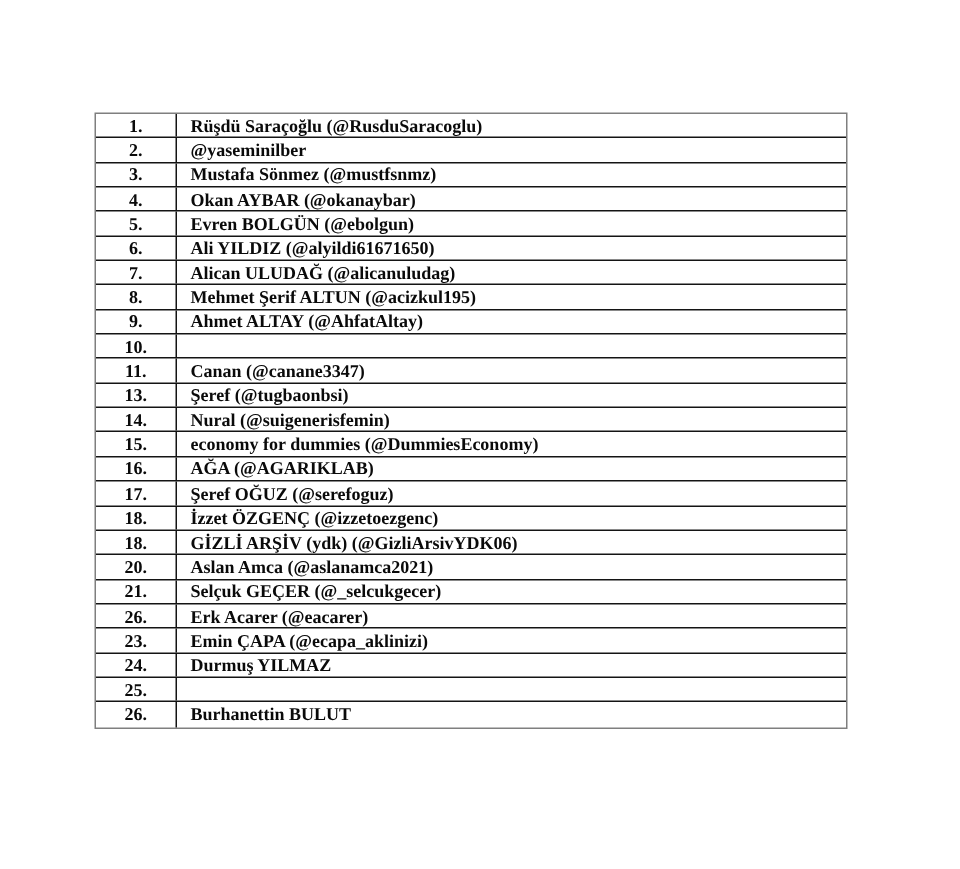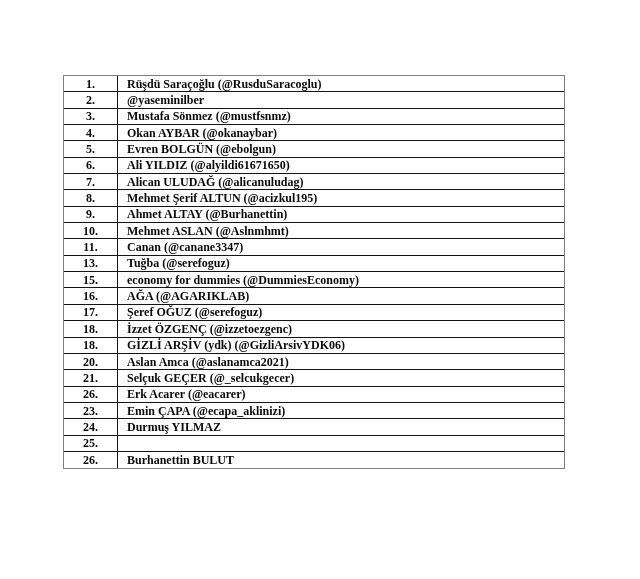--- a/index.html
+++ b/index.html
@@ -94,39 +94,42 @@
     <div class="cell name">Alican ULUDAĞ (@alicanuludag)</div>
   </div>
 
   <div class="row">
     <div class="cell num">8.</div>
     <div class="cell name">Mehmet Şerif ALTUN (@acizkul195)</div>
   </div>
 
   <div class="row">
     <div class="cell num">9.</div>
-    <div class="cell name">Ahmet ALTAY (@Burhanettin)</div>
+    <div class="cell name">Ahmet ALTAY (@AhfatAltay)</div>
   </div>
 
   <div class="row">
     <div class="cell num">10.</div>
-    <div class="cell name">Mehmet ASLAN (@Aslnmhmt)</div>
   </div>
 
   <div class="row">
     <div class="cell num">11.</div>
     <div class="cell name">Canan (@canane3347)</div>
   </div>
 
 
   <div class="row">
     <div class="cell num">13.</div>
-    <div class="cell name">Tuğba (@serefoguz)</div>
+    <div class="cell name">Şeref (@tugbaonbsi)</div>
   </div>
 
+  <div class="row">
+    <div class="cell num">14.</div>
+    <div class="cell name">Nural (@suigenerisfemin)</div>
+  </div>
 
   <div class="row">
     <div class="cell num">15.</div>
     <div class="cell name">economy for dummies (@DummiesEconomy)</div>
   </div>
 
   <div class="row">
     <div class="cell num">16.</div>
     <div class="cell name">AĞA (@AGARIKLAB)</div>
   </div>

